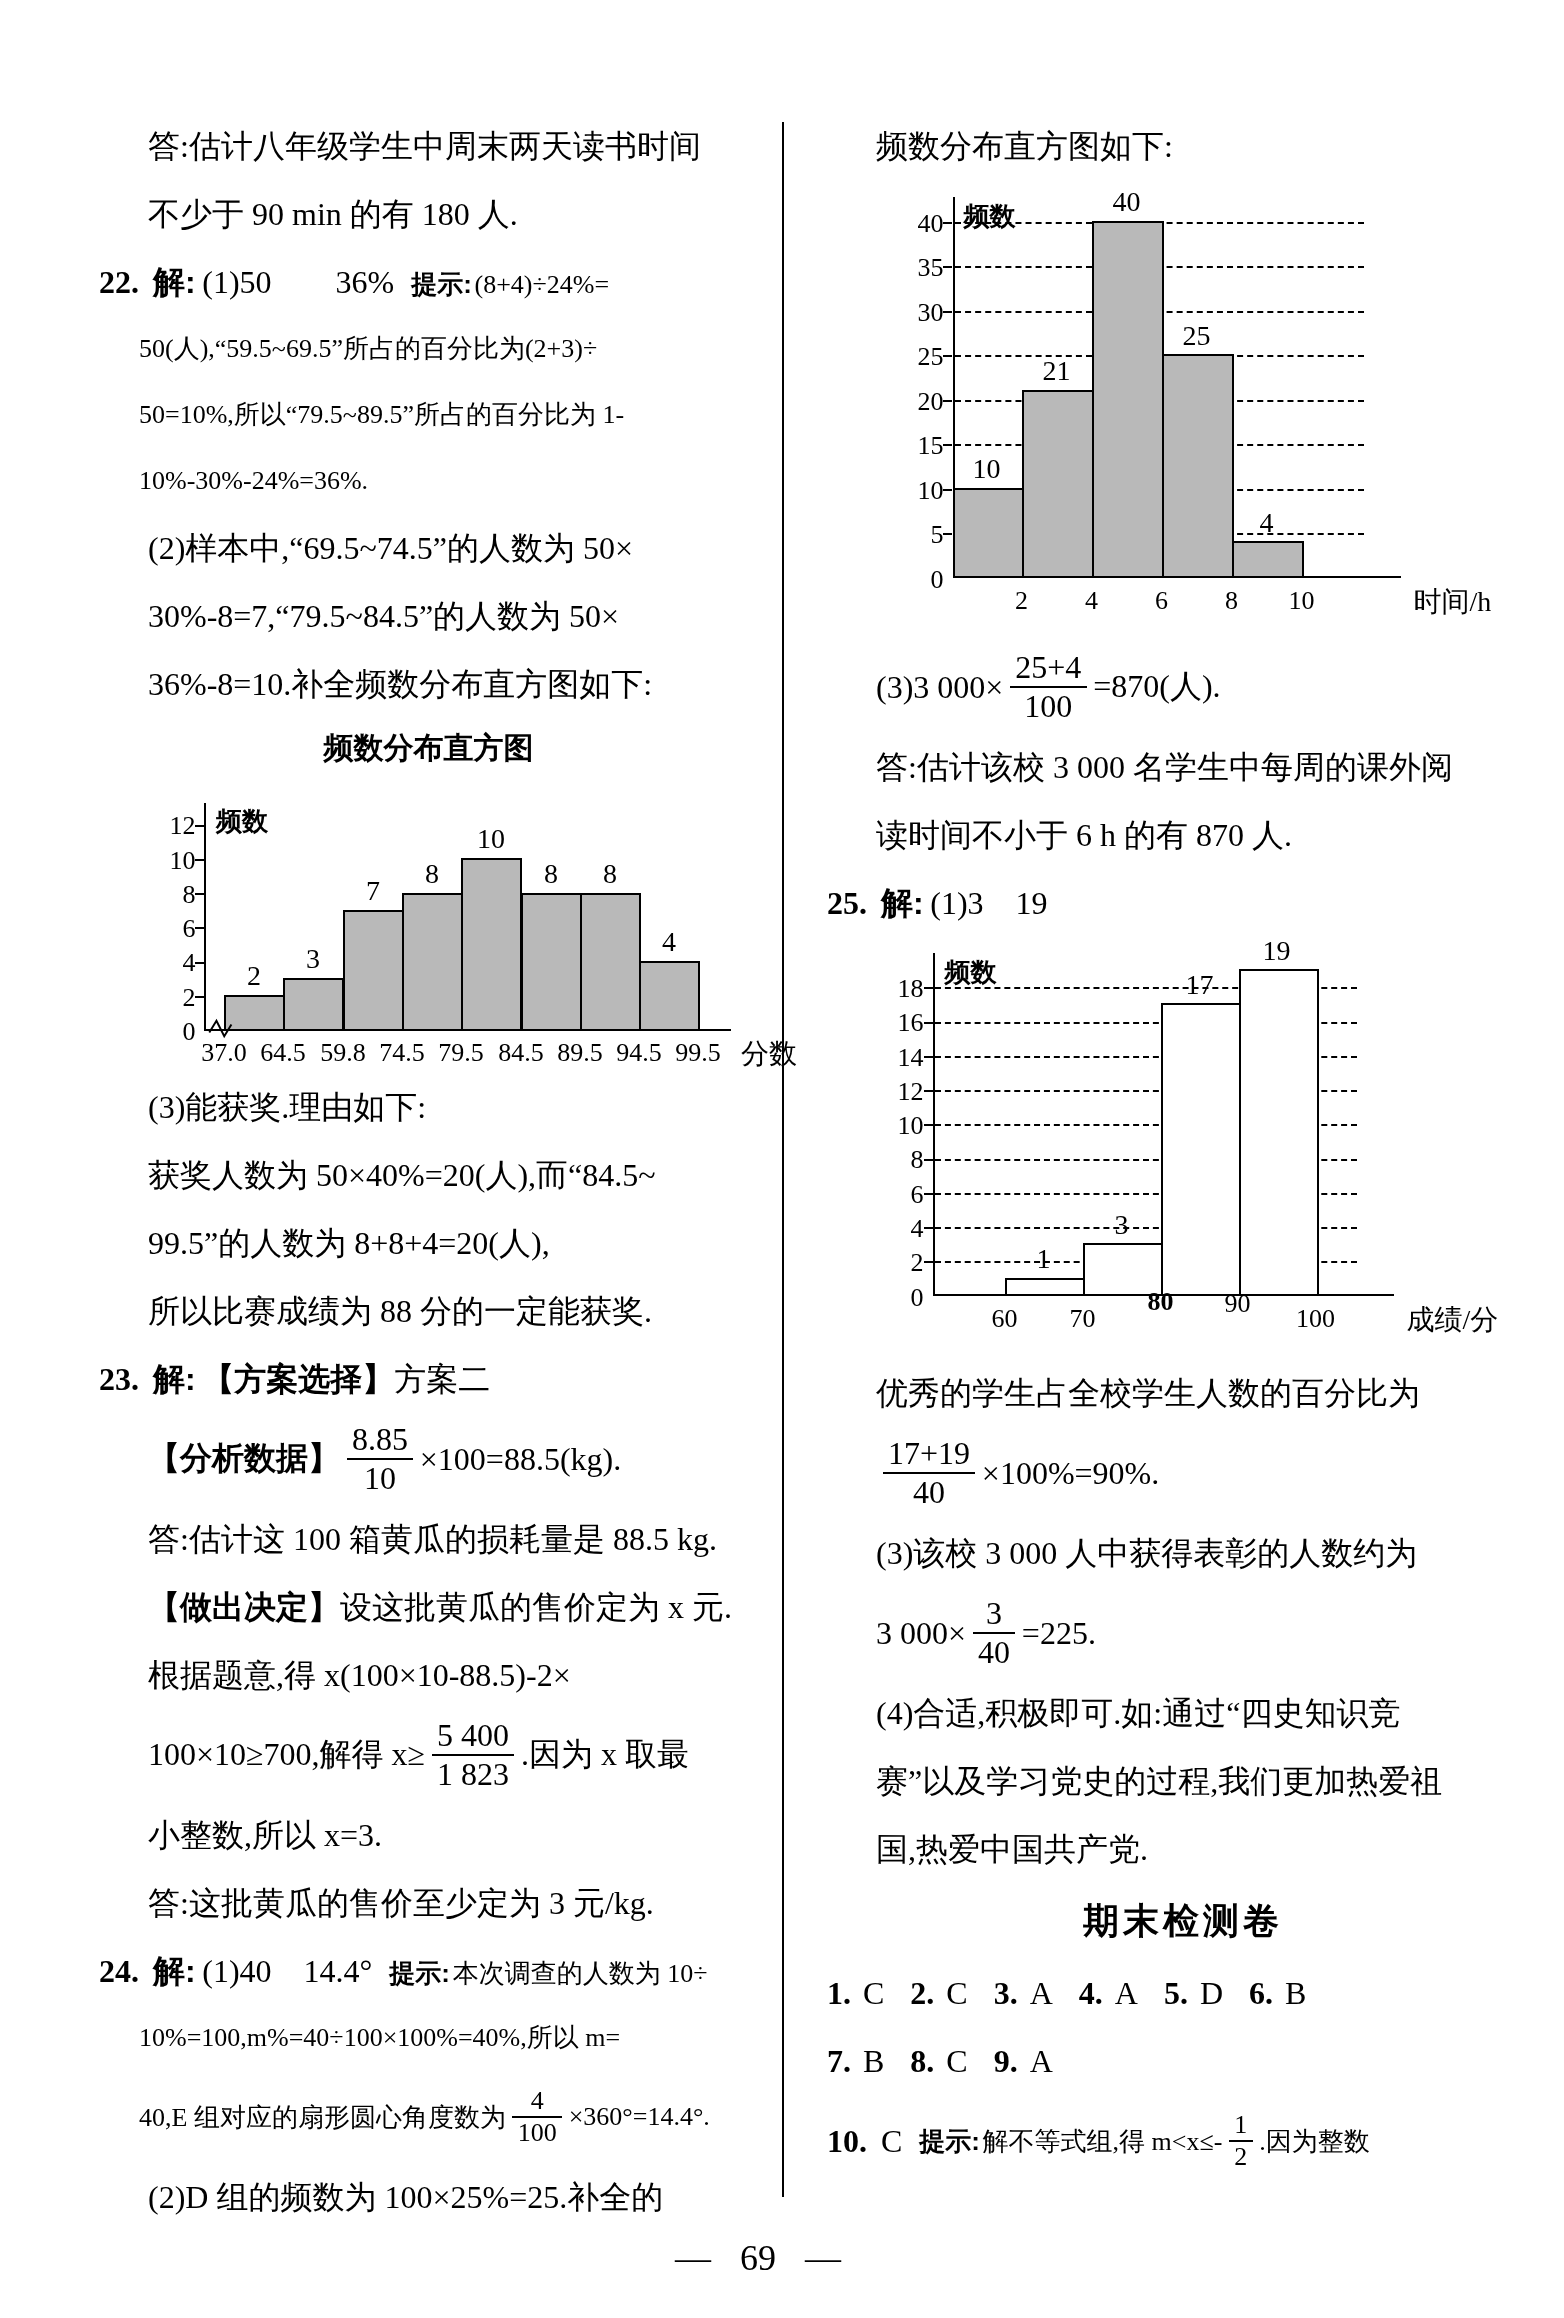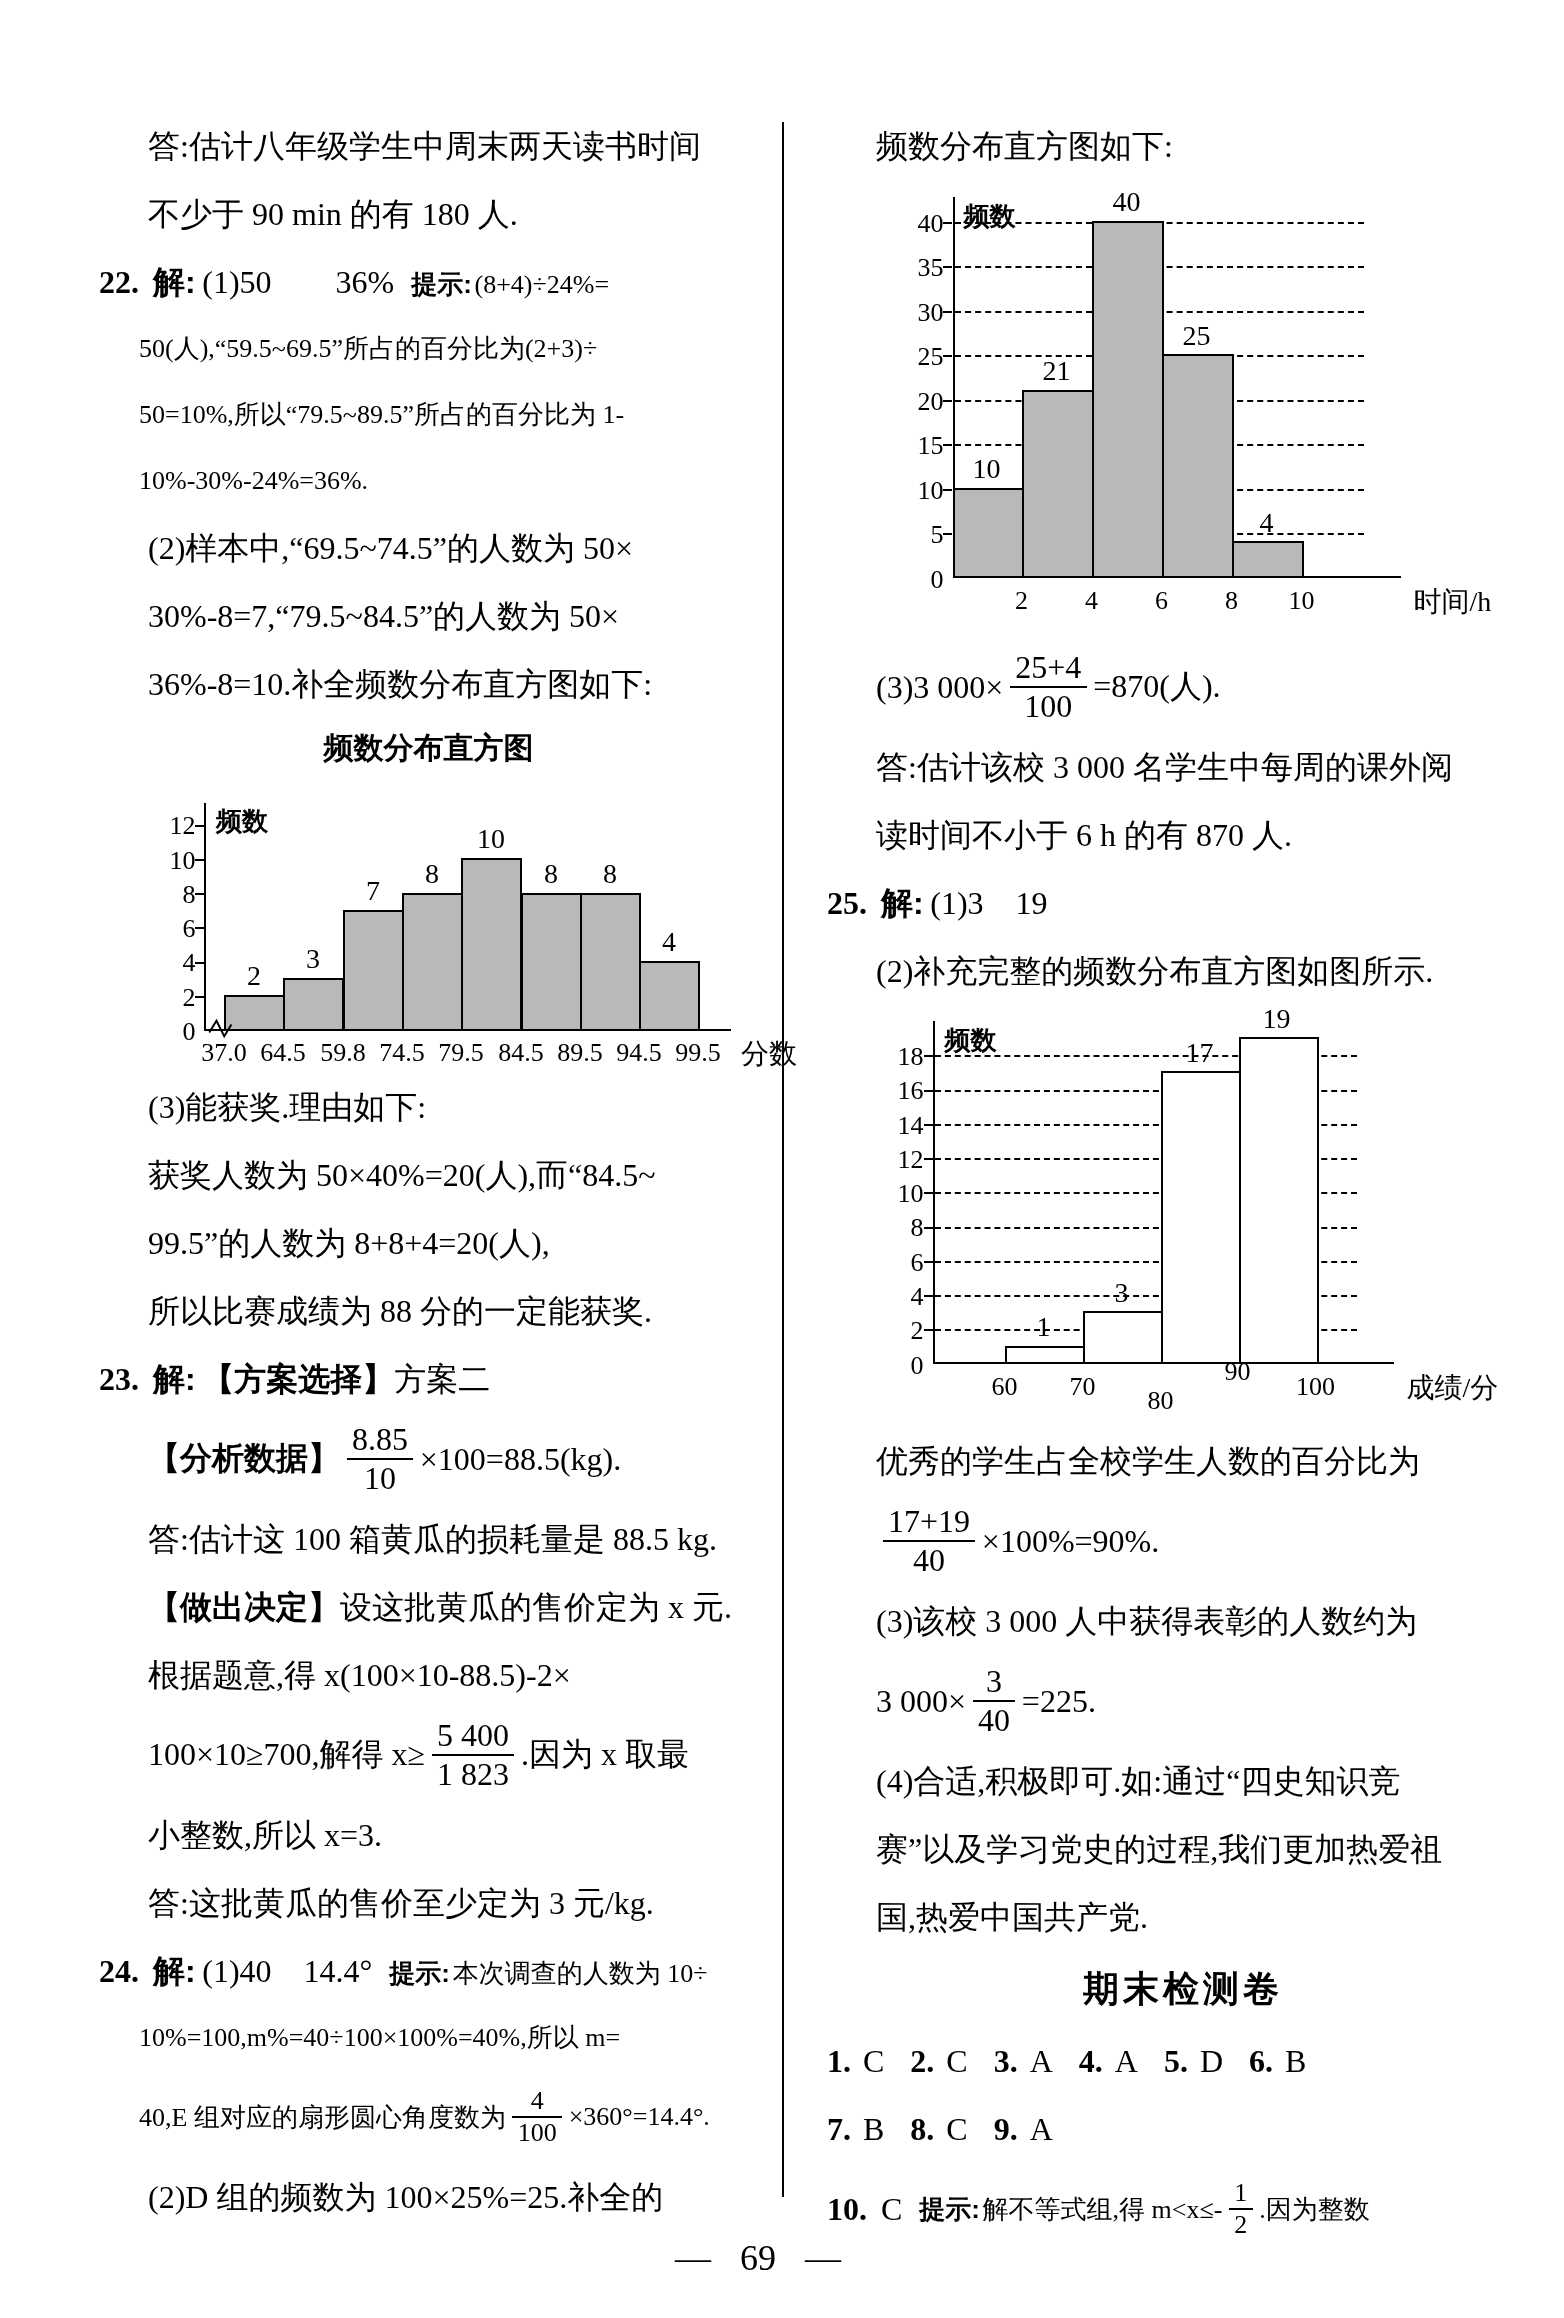--- a/index.html
+++ b/index.html
@@ -228,21 +228,20 @@
         </span>
         <span>=870(人).</span>
     </div>
 
     <div class="ln ind">答:估计该校 3 000 名学生中每周的课外阅</div>
     <div class="ln ind">读时间不小于 6 h 的有 870 人.</div>
 
     <div class="ln">
       <span class="qnum">25.</span><span class="hei jie">解:</span><span>(1)3　19</span>
     </div>
-    <div class="ln ind">(2)补充完整的频数分布直方图如图所示.</div>
 
     <div class="chart" id="chartC">
         <div class="grid" style="left: 101px; bottom: 96px; width: 422px;"></div>
         <div class="grid" style="left: 101px; bottom: 130px; width: 422px;"></div>
         <div class="grid" style="left: 101px; bottom: 164px; width: 422px;"></div>
         <div class="grid" style="left: 101px; bottom: 198px; width: 422px;"></div>
         <div class="grid" style="left: 101px; bottom: 233px; width: 422px;"></div>
         <div class="grid" style="left: 101px; bottom: 267px; width: 422px;"></div>
         <div class="grid" style="left: 101px; bottom: 301px; width: 422px;"></div>
         <div class="grid" style="left: 101px; bottom: 335px; width: 422px;"></div>
@@ -271,21 +270,21 @@
         <div class="bar" style="left: 171px; bottom: 63px; width: 80px; height: 18.4px; background: rgb(255, 255, 255);"></div>
         <div class="vlabel" style="left: 158px; bottom: 85px; width: 104px;">1</div>
         <div class="bar" style="left: 249px; bottom: 63px; width: 80px; height: 53px; background: rgb(255, 255, 255);"></div>
         <div class="vlabel" style="left: 236px; bottom: 119px; width: 104px;">3</div>
         <div class="bar" style="left: 327px; bottom: 63px; width: 80px; height: 293px; background: rgb(255, 255, 255);"></div>
         <div class="vlabel" style="left: 314px; bottom: 359px; width: 104px;">17</div>
         <div class="bar" style="left: 405px; bottom: 63px; width: 80px; height: 327px; background: rgb(255, 255, 255);"></div>
         <div class="vlabel" style="left: 391px; bottom: 393px; width: 104px;">19</div>
         <div class="xtickl" style="left: 125px; bottom: 24.4px; width: 92px;">60</div>
         <div class="xtickl" style="left: 203px; bottom: 24.4px; width: 92px;">70</div>
-        <div class="xtickl" style="left: 281px; bottom: 10px; width: 92px;">80</div>
+        <div class="xtickl" style="left: 281px; bottom: 41px; width: 92px; font-weight: bold;">80</div>
         <div class="xtickl" style="left: 358px; bottom: 39px; width: 92px;">90</div>
         <div class="xtickl" style="left: 436px; bottom: 24.4px; width: 92px;">100</div>
         <div class="ylab" style="left: 111px; bottom: 372px;">频数</div>
         <div class="xlab" style="left: 573px; bottom: 23px;">成绩/分</div>
       </div>
 
     <div class="ln ind">优秀的学生占全校学生人数的百分比为</div>
 
     <div class="lnF ind">
       <span class="frac">

